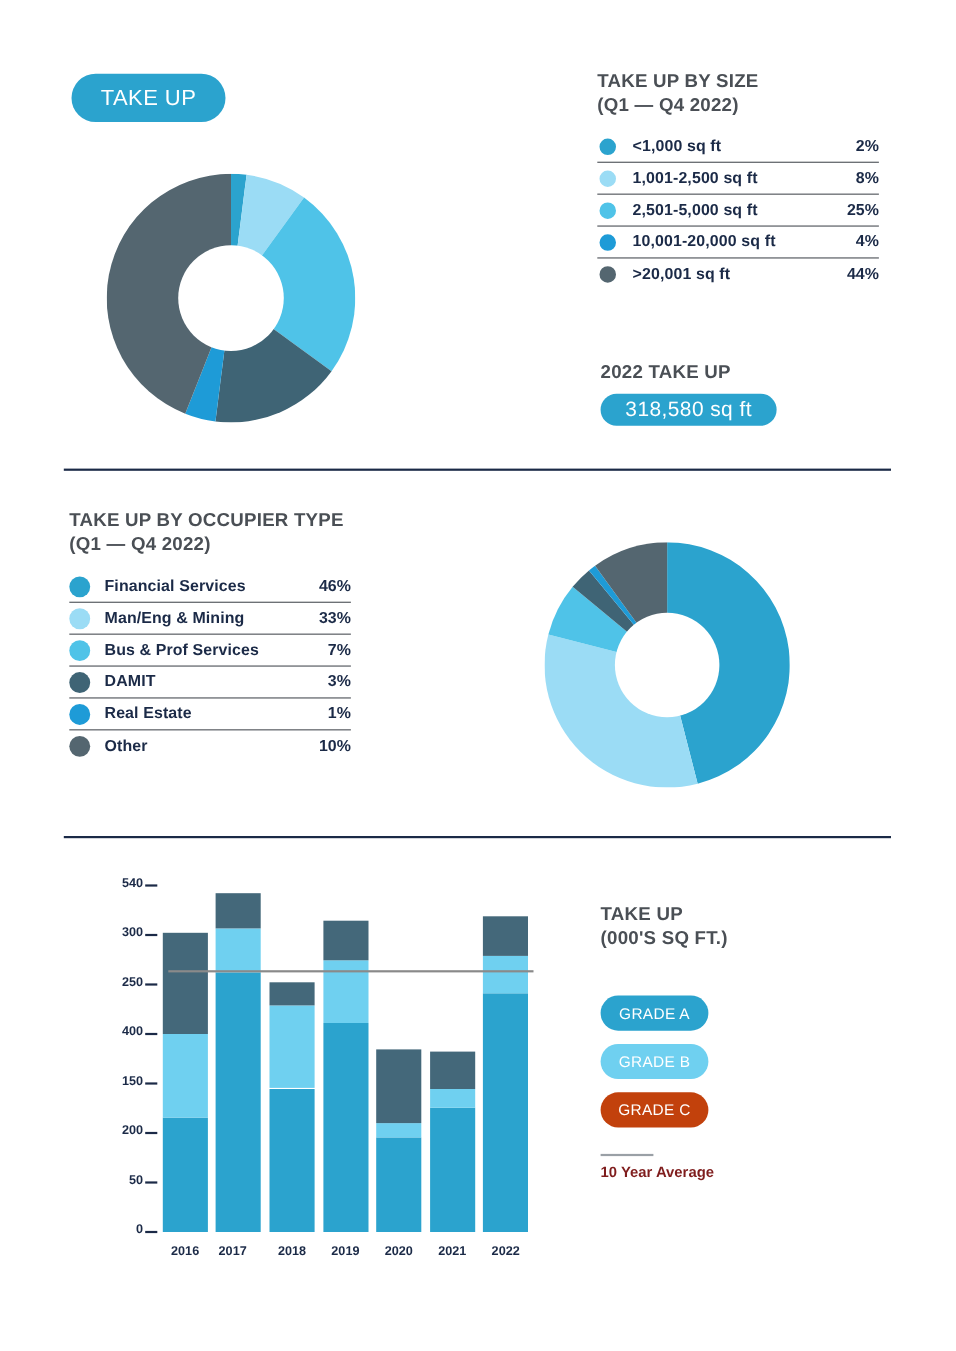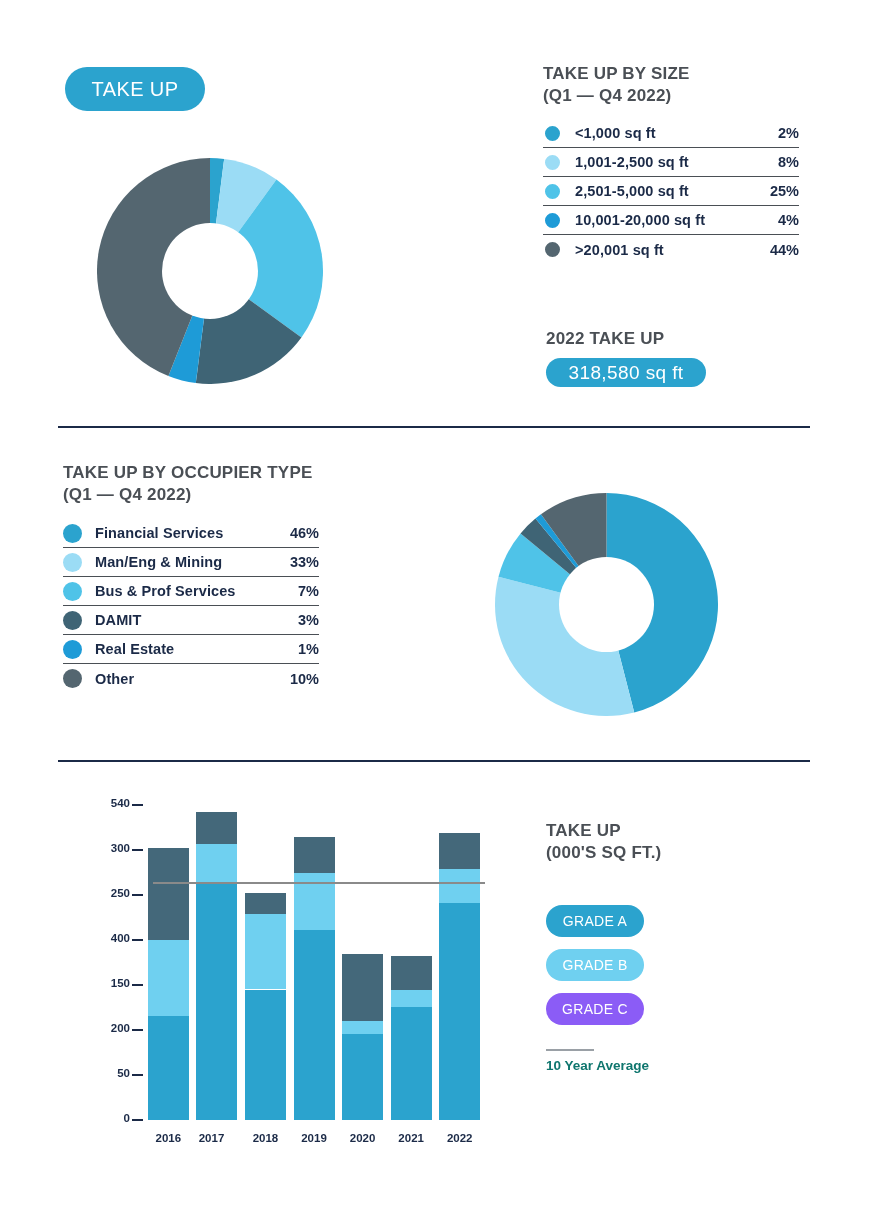--- a/index.html
+++ b/index.html
@@ -140,21 +140,21 @@
     position: absolute;
     left: 546px; top: 1049px;
     width: 48px; height: 2px;
     background: #9aa0a6;
   }
   .avg-key-label {
     position: absolute;
     left: 546px; top: 1058px;
     font-size: 13.5px;
     font-weight: bold;
-    color: #0f766e;
+    color: #7f1d1d;
   }
 </style>
 </head>
 <body>
 
 <div class="page">
 
   <div class="pill pill-takeup">TAKE UP</div>
 
   <div class="donut" id="donut-size" style="left:97px; top:158px; width:226px; height:226px;">
@@ -319,18 +319,18 @@
     <div class="avg-line" id="avg-line" style="left: 65px; width: 332px; top: 86.5px; background: rgb(138, 138, 138);"></div>
   </div>
 
   <div class="sec-title" style="position:absolute; left:546px; top:820px;">
     <span>TAKE UP</span>
     <span class="sub">(000's sq ft.)</span>
   </div>
   <div id="grade-pills">
       <div class="grade-pill" style="background: rgb(43, 163, 206); left: 546px; top: 905px;">GRADE A</div>
       <div class="grade-pill" style="background: rgb(111, 208, 240); left: 546px; top: 949px;">GRADE B</div>
-      <div class="grade-pill" style="background: #8b5cf6; left: 546px; top: 993px;">GRADE C</div>
+      <div class="grade-pill" style="background: #c2410c; left: 546px; top: 993px;">GRADE C</div>
     </div>
   <div class="avg-key-line"></div>
   <div class="avg-key-label">10 Year Average</div>
 
 </div>
 
 </body></html>

